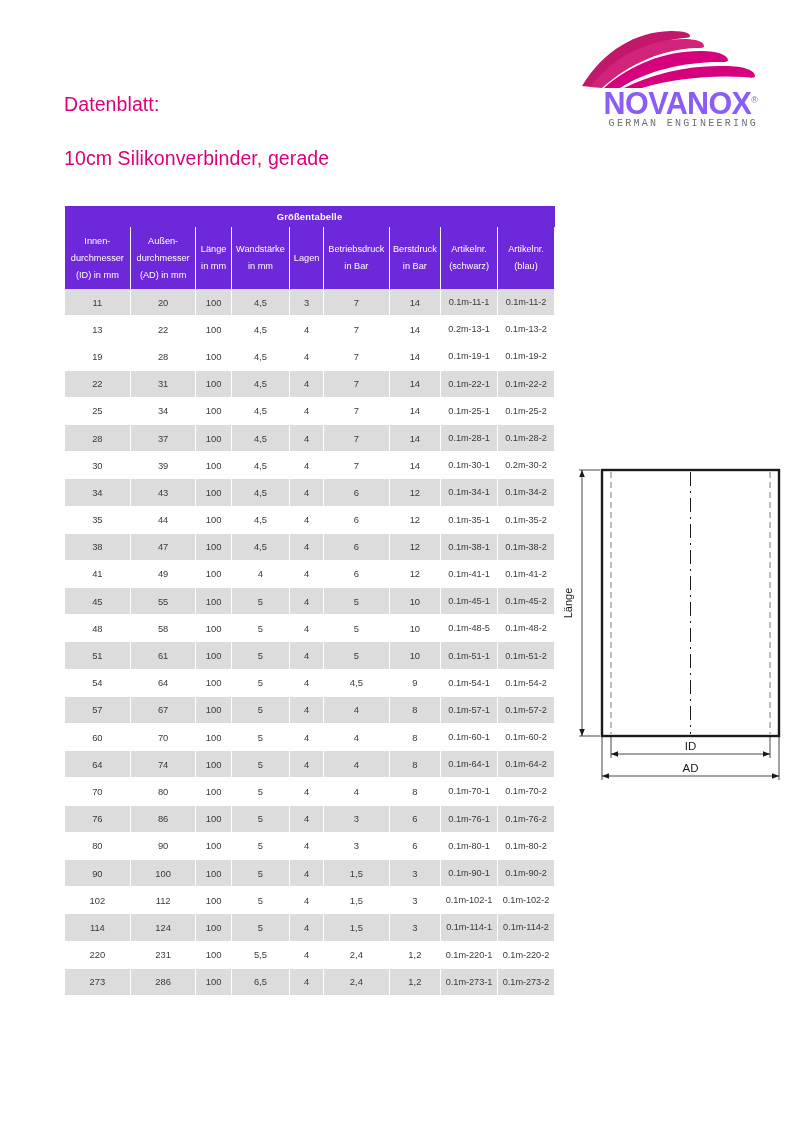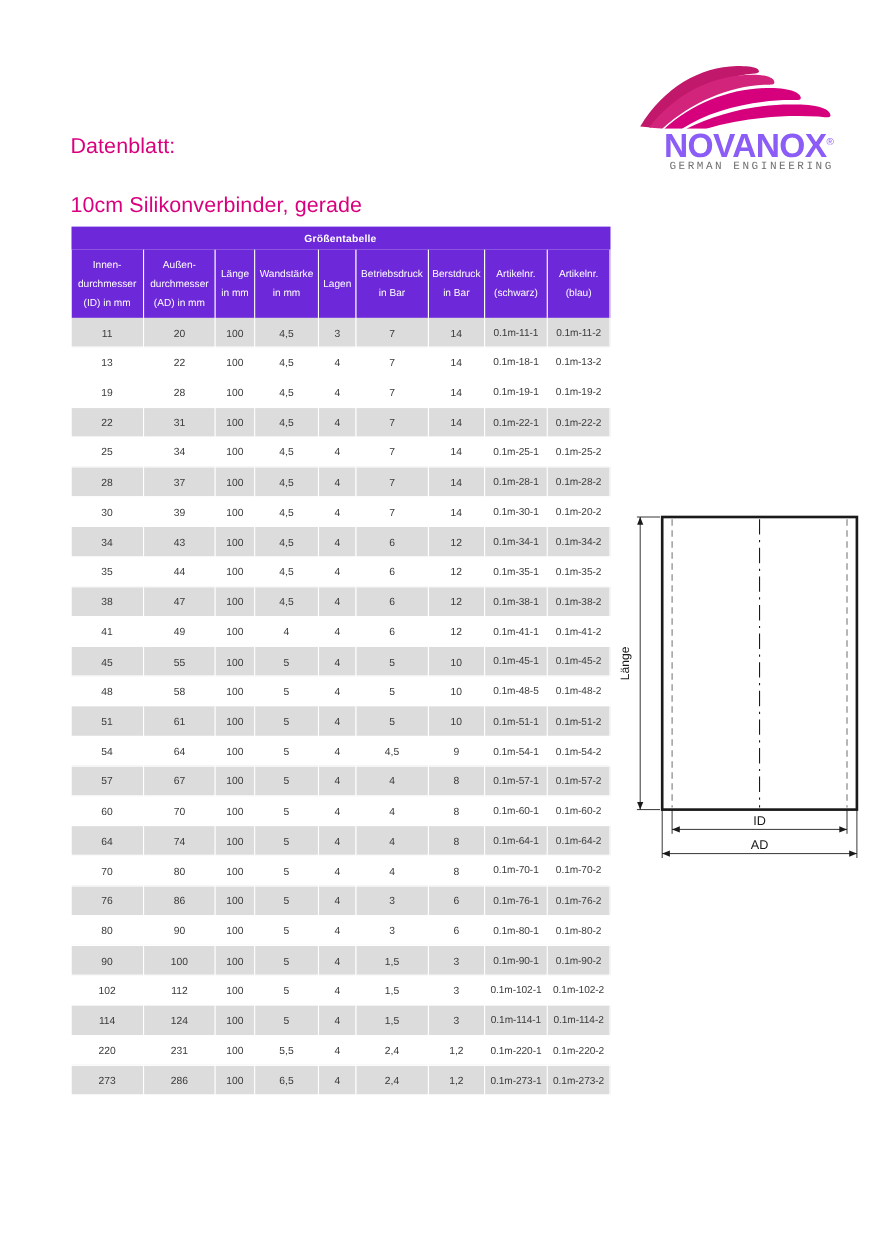--- a/index.html
+++ b/index.html
@@ -15,21 +15,20 @@
     color: #333333;
     overflow: hidden;
   }
 
   
   #header {
     position: absolute;
     left: 0; top: 0;
     width: 800px;
     height: 170px;
-    margin-top: 29px;
   }
   #doc-title {
     position: absolute;
     left: 64px;
     top: 64px;
     color: #d9007d;
     font-size: 19.5px;
     line-height: 27px;
     font-weight: 400;
     letter-spacing: 0.1px;
@@ -252,21 +251,21 @@
         <td class="c-art">0.1m-11-2</td>
       </tr>
       <tr class="data-row even">
         <td>13</td>
         <td>22</td>
         <td>100</td>
         <td>4,5</td>
         <td>4</td>
         <td>7</td>
         <td>14</td>
-        <td class="c-art">0.1m-18-1</td>
+        <td class="c-art">0.2m-13-1</td>
         <td class="c-art">0.1m-13-2</td>
       </tr>
       <tr class="data-row even">
         <td>19</td>
         <td>28</td>
         <td>100</td>
         <td>4,5</td>
         <td>4</td>
         <td>7</td>
         <td>14</td>
@@ -308,21 +307,21 @@
       </tr>
       <tr class="data-row even">
         <td>30</td>
         <td>39</td>
         <td>100</td>
         <td>4,5</td>
         <td>4</td>
         <td>7</td>
         <td>14</td>
         <td class="c-art">0.1m-30-1</td>
-        <td class="c-art">0.1m-20-2</td>
+        <td class="c-art">0.2m-30-2</td>
       </tr>
       <tr class="data-row odd">
         <td>34</td>
         <td>43</td>
         <td>100</td>
         <td>4,5</td>
         <td>4</td>
         <td>6</td>
         <td>12</td>
         <td class="c-art">0.1m-34-1</td>

